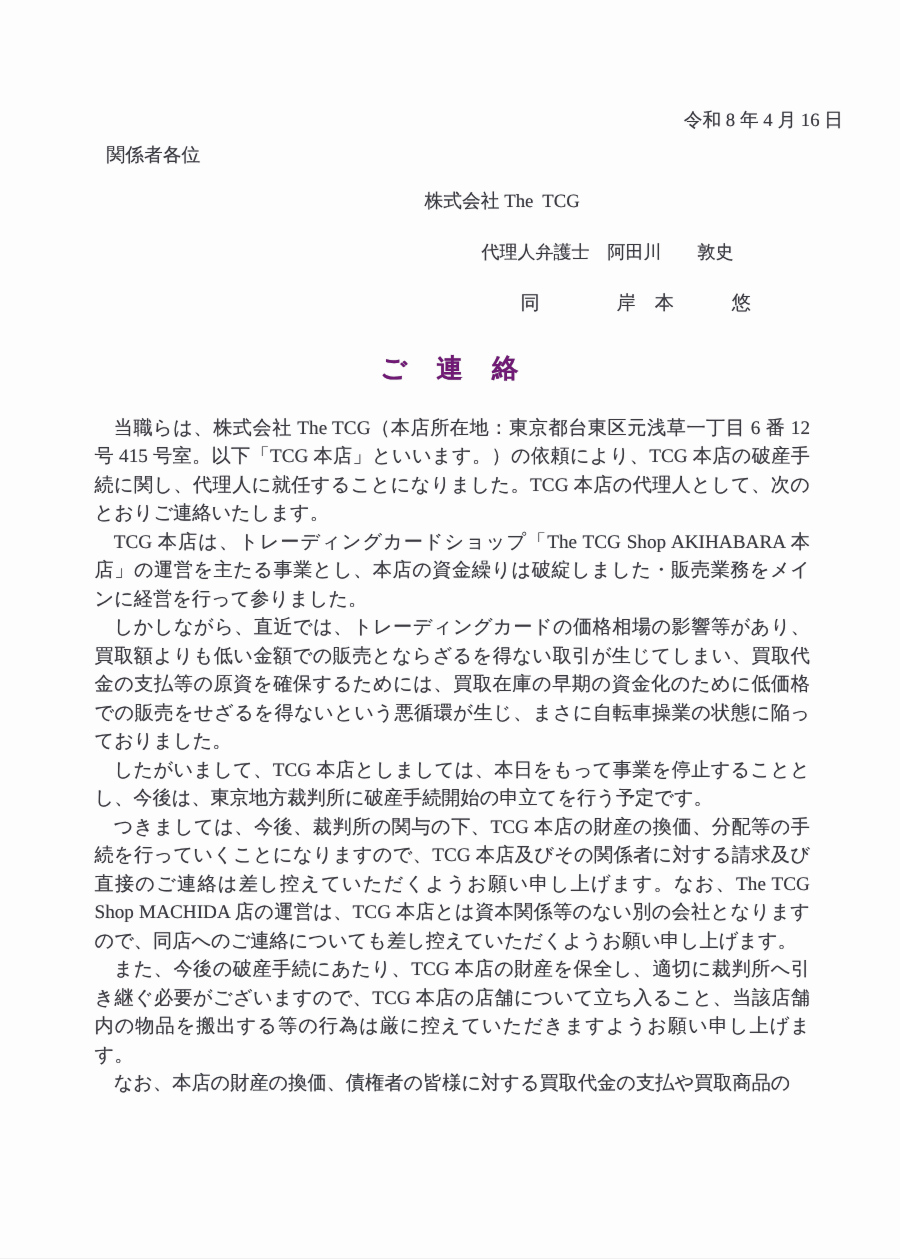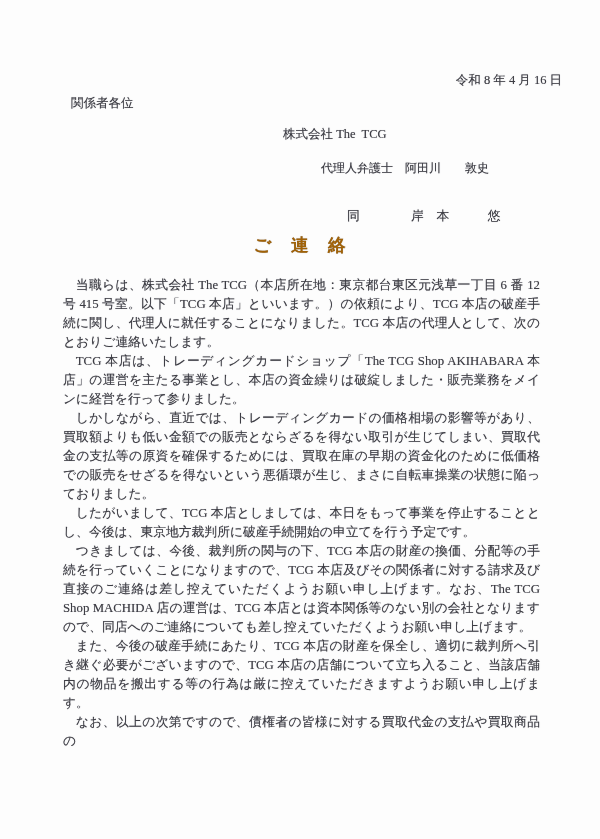--- a/index.html
+++ b/index.html
@@ -36,36 +36,36 @@
   }
   .rep1 {
     position: absolute;
     top: 160px;
     left: 321px;
     font-size: 12px;
     white-space: pre;
   }
   .rep2 {
     position: absolute;
-    top: 208px;
+    top: 194px;
     left: 347px;
     font-size: 12.8px;
     white-space: pre;
   }
   .title {
     position: absolute;
     top: 233px;
     left: 0;
     width: 100%;
     margin: 0;
     text-align: center;
     font-size: 17.5px;
     font-weight: 600;
     letter-spacing: 1px;
-    color: #a16207;
+    color: #701a75;
   }
   .body-text {
     position: absolute;
     top: 276px;
     left: 63px;
     width: 477px;
     font-size: 12.8px;
     line-height: 19px;
     text-align: justify;
     text-justify: inter-ideograph;
@@ -93,16 +93,16 @@
 
   <h1 class="title">ご　連　絡</h1>
 
   <div class="body-text">
     <p>当職らは、株式会社 The TCG（本店所在地：東京都台東区元浅草一丁目 6 番 12 号 415 号室。以下「TCG 本店」といいます。）の依頼により、TCG 本店の破産手続に関し、代理人に就任することになりました。TCG 本店の代理人として、次のとおりご連絡いたします。</p>
     <p>TCG 本店は、トレーディングカードショップ「The TCG Shop AKIHABARA 本店」の運営を主たる事業とし、本店の資金繰りは破綻しました・販売業務をメインに経営を行って参りました。</p>
     <p>しかしながら、直近では、トレーディングカードの価格相場の影響等があり、買取額よりも低い金額での販売とならざるを得ない取引が生じてしまい、買取代金の支払等の原資を確保するためには、買取在庫の早期の資金化のために低価格での販売をせざるを得ないという悪循環が生じ、まさに自転車操業の状態に陥っておりました。</p>
     <p>したがいまして、TCG 本店としましては、本日をもって事業を停止することとし、今後は、東京地方裁判所に破産手続開始の申立てを行う予定です。</p>
     <p>つきましては、今後、裁判所の関与の下、TCG 本店の財産の換価、分配等の手続を行っていくことになりますので、TCG 本店及びその関係者に対する請求及び直接のご連絡は差し控えていただくようお願い申し上げます。なお、The TCG Shop MACHIDA 店の運営は、TCG 本店とは資本関係等のない別の会社となりますので、同店へのご連絡についても差し控えていただくようお願い申し上げます。</p>
     <p>また、今後の破産手続にあたり、TCG 本店の財産を保全し、適切に裁判所へ引き継ぐ必要がございますので、TCG 本店の店舗について立ち入ること、当該店舗内の物品を搬出する等の行為は厳に控えていただきますようお願い申し上げます。</p>
-    <p>なお、以上の次第ですので、債権者の皆様に対する買取代金の支払や買取商品の</p>
+    <p>なお、本店の財産の換価、債権者の皆様に対する買取代金の支払や買取商品の</p>
   </div>
 
 </div>
 
 </body></html>

